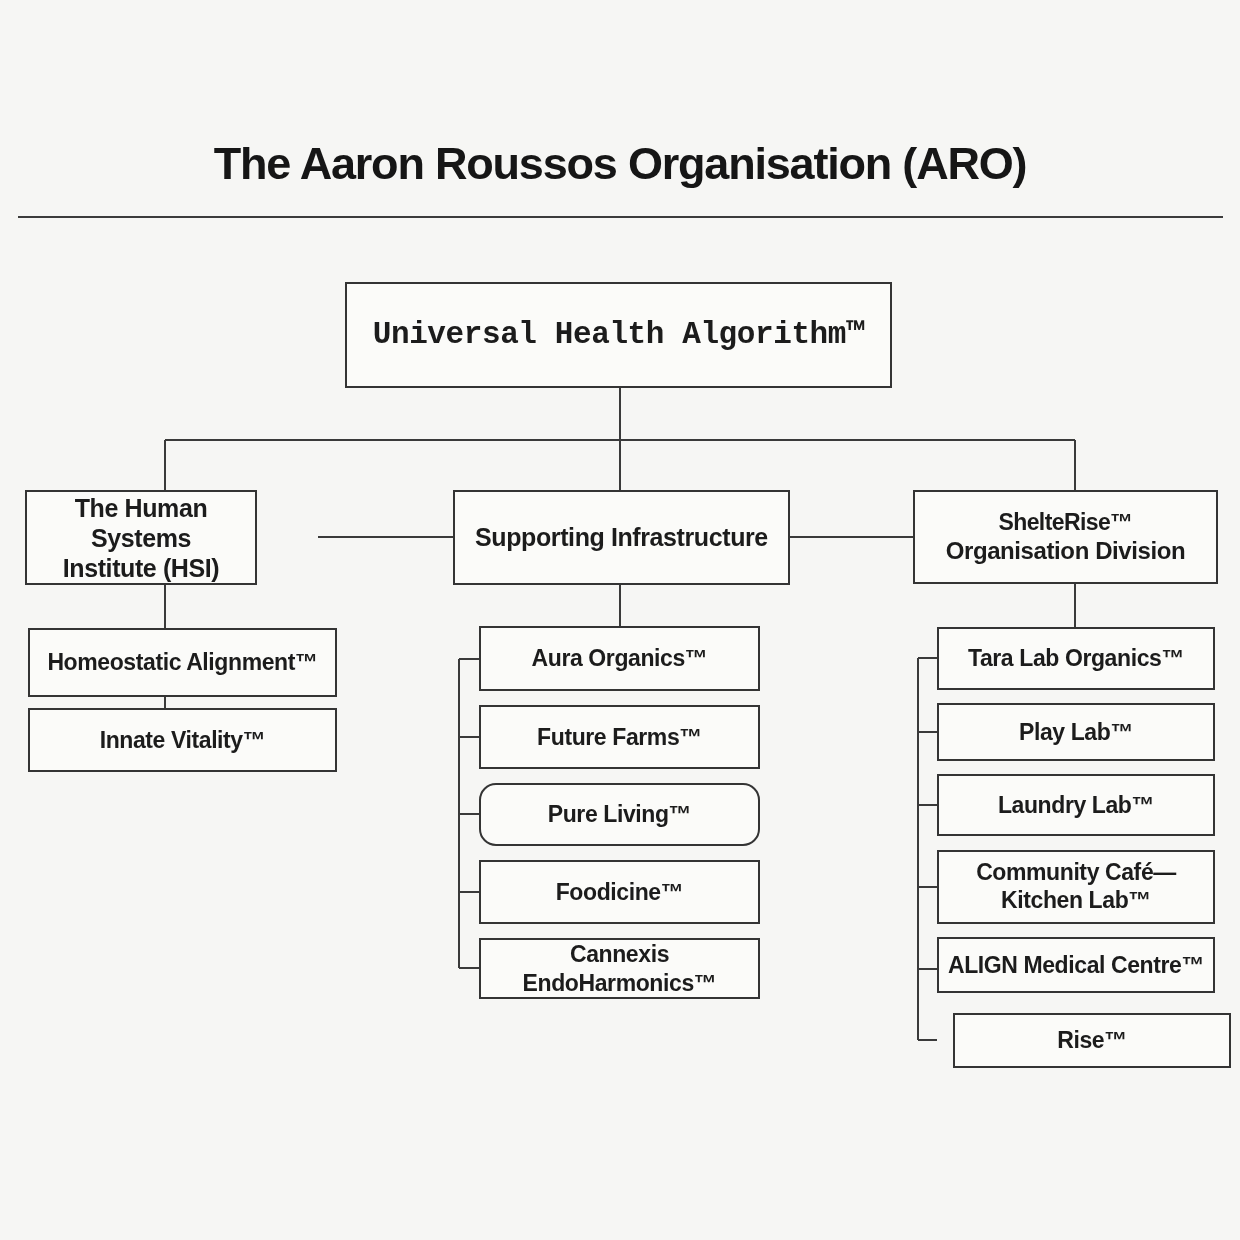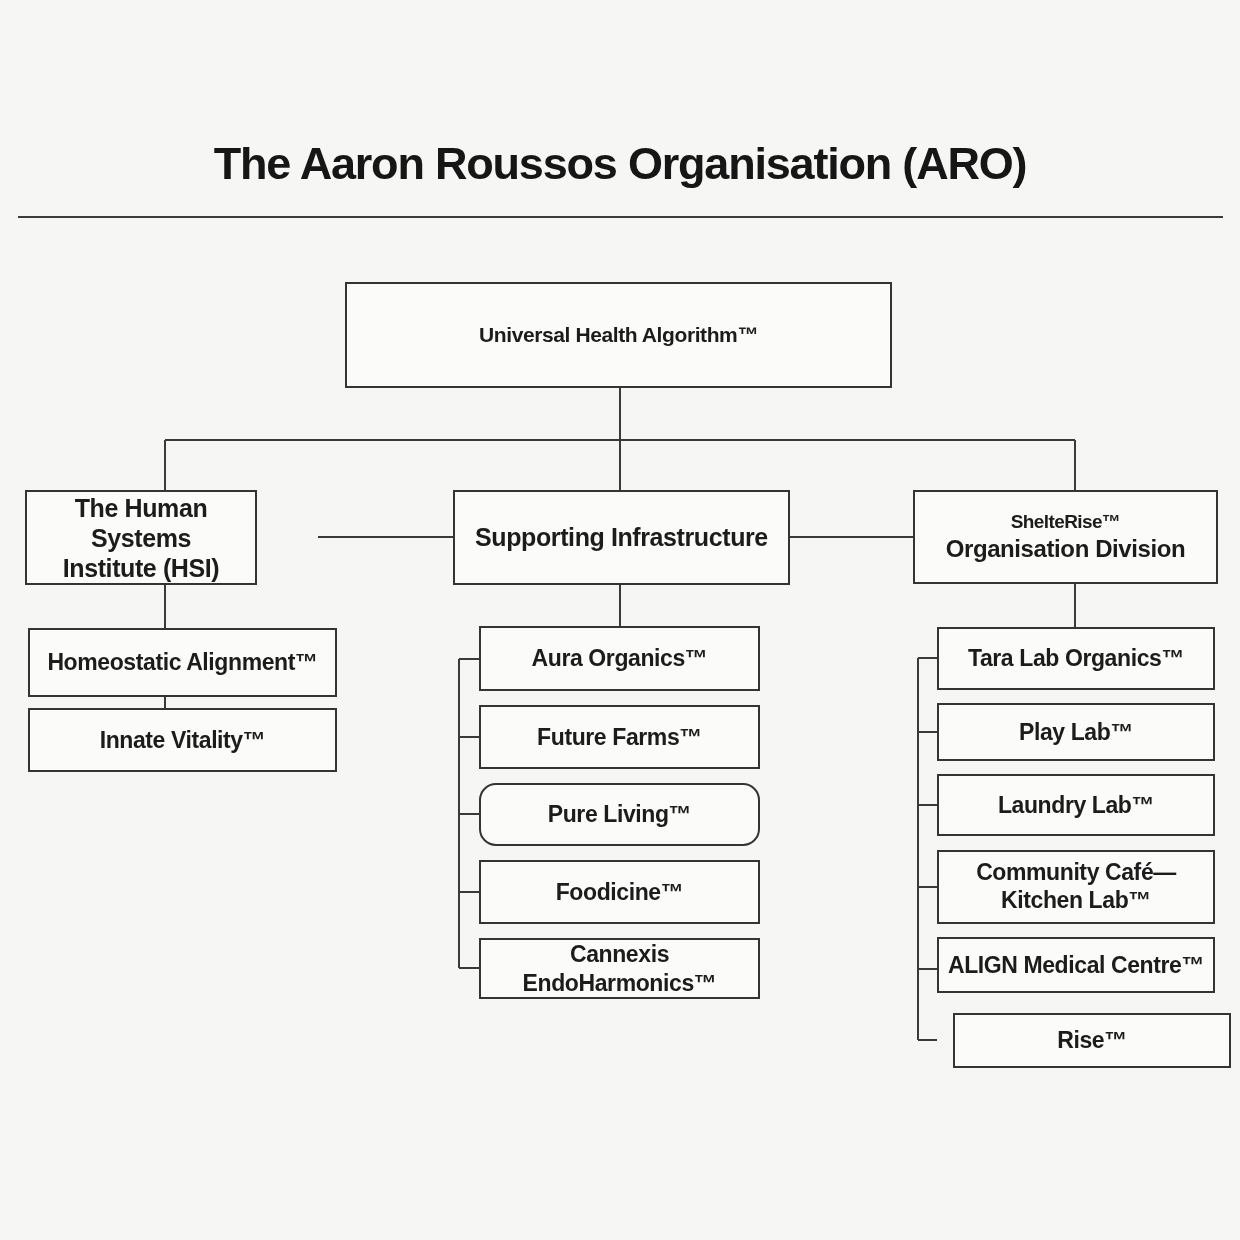--- a/index.html
+++ b/index.html
@@ -41,24 +41,24 @@
     border: 2px solid #343434;
     display: flex;
     flex-direction: column;
     align-items: center;
     justify-content: center;
     text-align: center;
     font-weight: 700;
     letter-spacing: -0.4px;
     line-height: 1.25;
   }
-  .fs-root   { font-size: 21px; }
+  .fs-root   { font-size: 31px; font-family: Liberation Mono, monospace; }
   .fs-div    { font-size: 25px; }
   .fs-leaf   { font-size: 23px; }
-  .shelterise-main { font-size: 19px; letter-spacing: -0.6px; }
+  .shelterise-main { font-size: 23px; letter-spacing: -0.6px; }
   .shelterise-sub  { font-size: 24px; font-weight: 700; }
   .two-line { line-height: 1.2; }
 </style>
 </head>
 <body>
 
 <div class="canvas">
 
   <div class="chart-title">The Aaron Roussos Organisation (ARO)</div>
   <div class="title-rule"></div>

